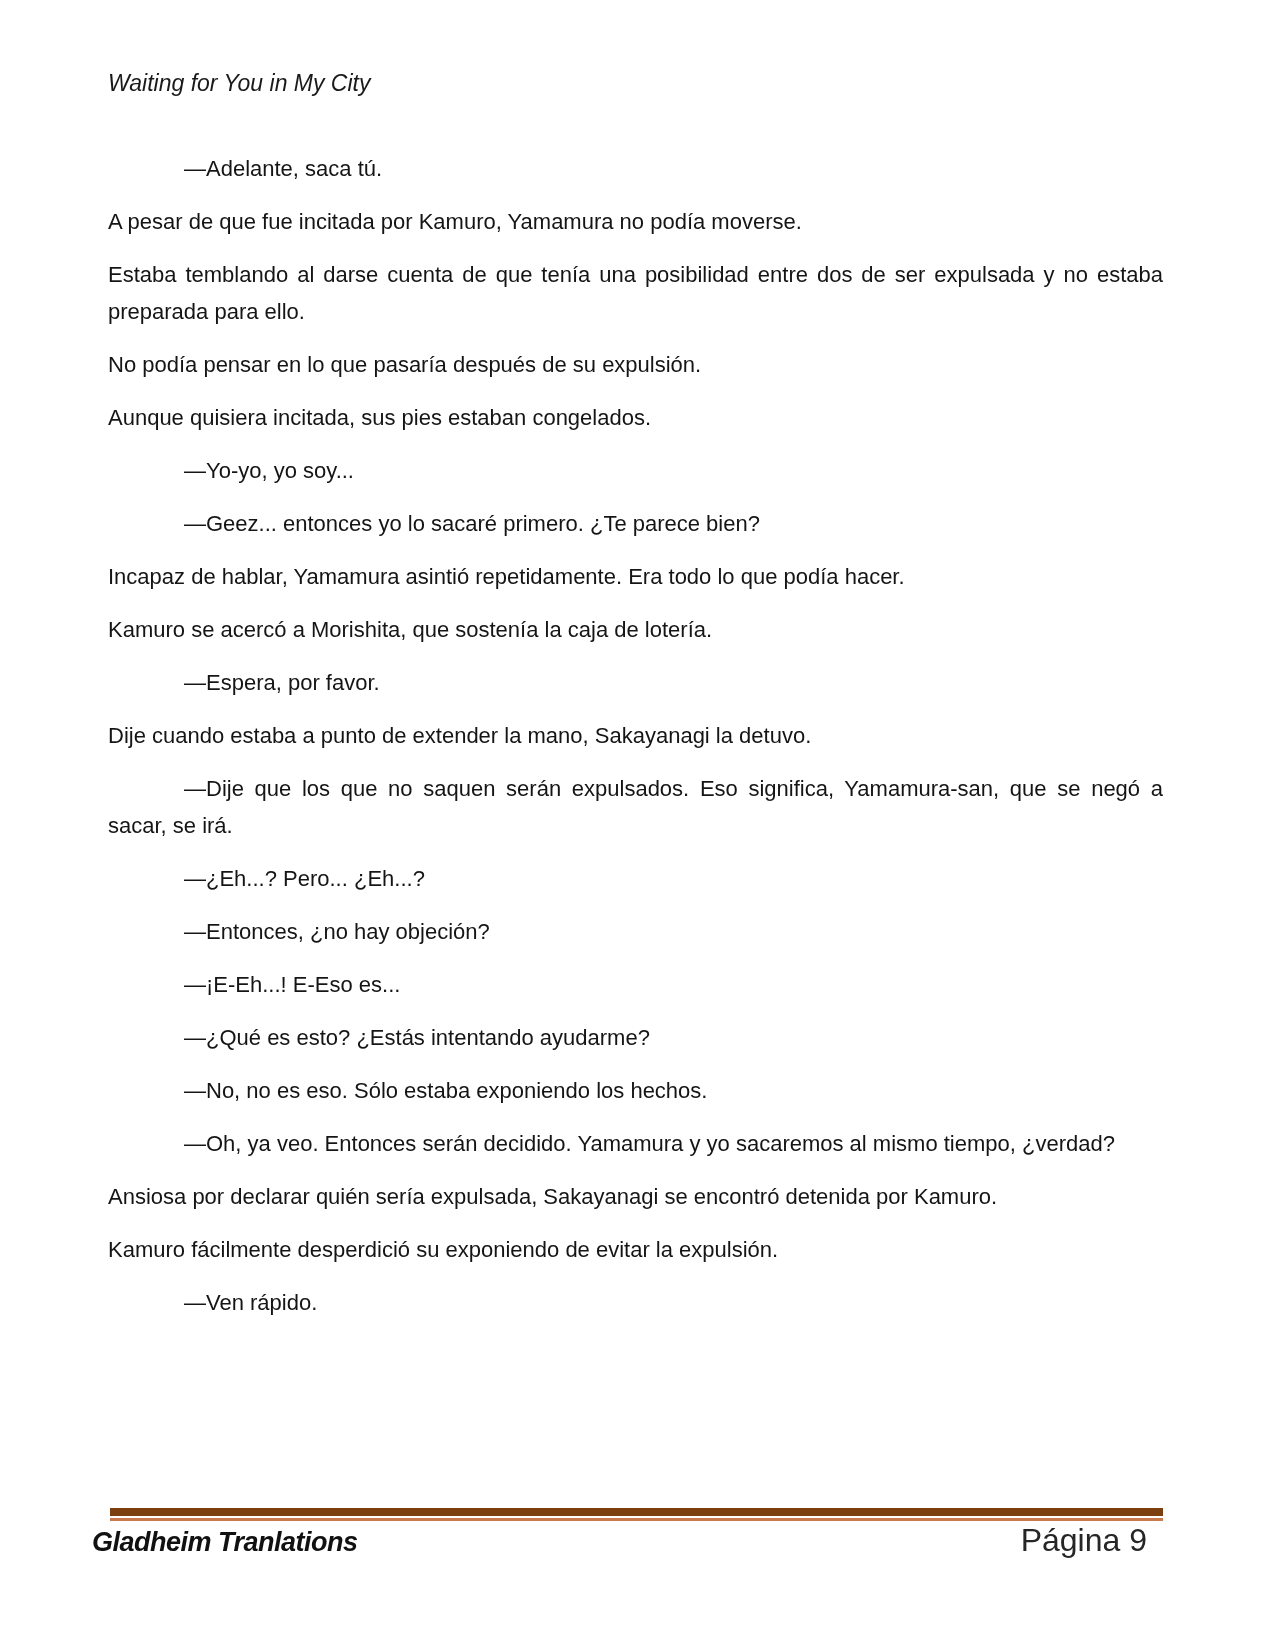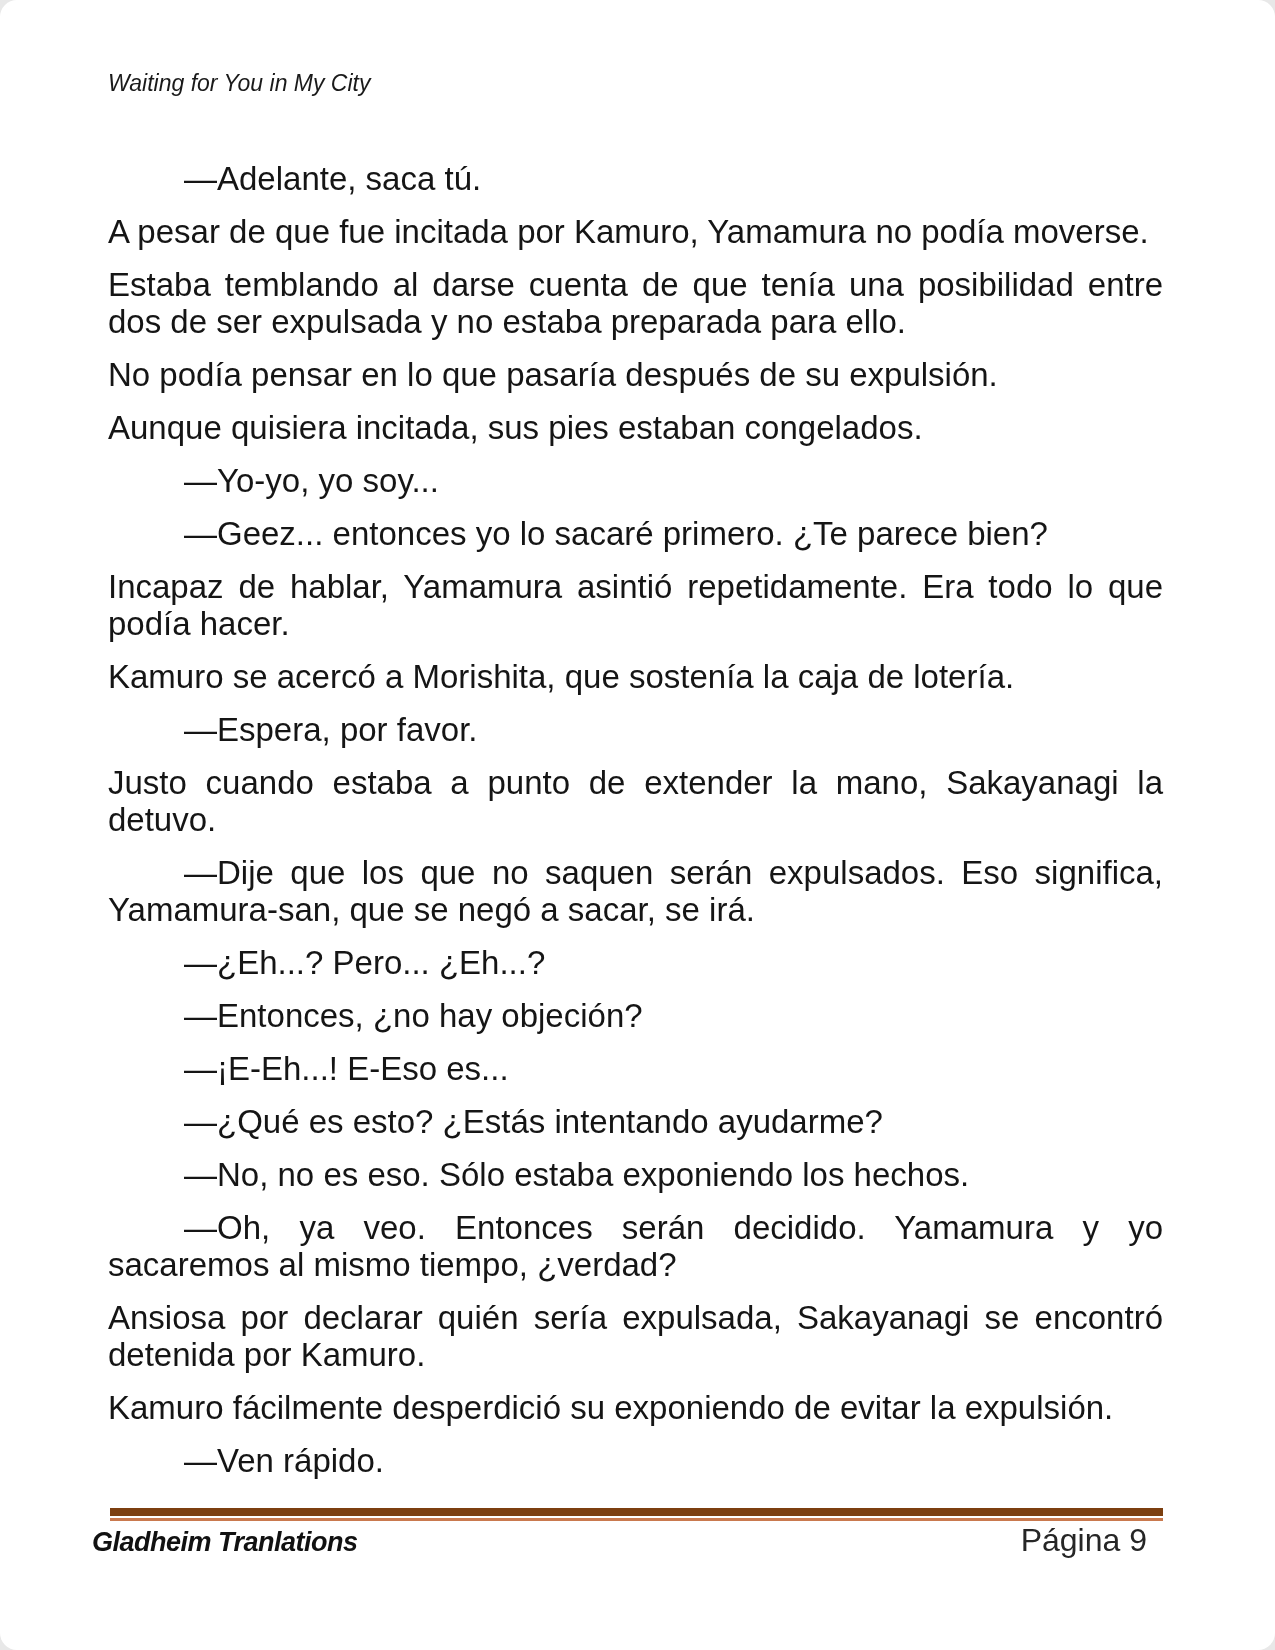--- a/index.html
+++ b/index.html
@@ -5,37 +5,36 @@
   html, body { margin: 0; padding: 0; background: #e8e8e8; }
   .page {
     position: relative;
     width: 1275px;
     height: 1650px;
     margin: 0 auto;
     background: #ffffff;
     font-family: "Liberation Sans", sans-serif;
     color: #151515;
     overflow: hidden;
-    border-radius: 17px;
   }
   .doc-header {
     position: absolute;
     left: 108px;
     top: 70px;
     font-size: 23px;
     font-style: italic;
     color: #1a1a1a;
     white-space: nowrap;
   }
   .content {
     position: absolute;
     left: 108px;
-    top: 160px;
+    top: 150px;
     width: 1055px;
-    font-size: 33px;
+    font-size: 22px;
     line-height: 37px;
     text-align: justify;
   }
   .content p {
     margin: 0 0 16px 0;
     padding: 0;
   }
   .content p.indent {
     text-indent: 76px;
   }
@@ -81,21 +80,21 @@
     <p class="indent">—Adelante, saca tú.</p>
     <p>A pesar de que fue incitada por Kamuro, Yamamura no podía moverse.</p>
     <p>Estaba temblando al darse cuenta de que tenía una posibilidad entre dos de ser expulsada y no estaba preparada para ello.</p>
     <p>No podía pensar en lo que pasaría después de su expulsión.</p>
     <p>Aunque quisiera incitada, sus pies estaban congelados.</p>
     <p class="indent">—Yo-yo, yo soy...</p>
     <p class="indent">—Geez... entonces yo lo sacaré primero. ¿Te parece bien?</p>
     <p>Incapaz de hablar, Yamamura asintió repetidamente. Era todo lo que podía hacer.</p>
     <p>Kamuro se acercó a Morishita, que sostenía la caja de lotería.</p>
     <p class="indent">—Espera, por favor.</p>
-    <p>Justo cuando estaba a punto de extender la mano, Sakayanagi la detuvo.</p>
+    <p>Dije cuando estaba a punto de extender la mano, Sakayanagi la detuvo.</p>
     <p class="indent">—Dije que los que no saquen serán expulsados. Eso significa, Yamamura-san, que se negó a sacar, se irá.</p>
     <p class="indent">—¿Eh...? Pero... ¿Eh...?</p>
     <p class="indent">—Entonces, ¿no hay objeción?</p>
     <p class="indent">—¡E-Eh...! E-Eso es...</p>
     <p class="indent">—¿Qué es esto? ¿Estás intentando ayudarme?</p>
     <p class="indent">—No, no es eso. Sólo estaba exponiendo los hechos.</p>
     <p class="indent">—Oh, ya veo. Entonces serán decidido. Yamamura y yo sacaremos al mismo tiempo, ¿verdad?</p>
     <p>Ansiosa por declarar quién sería expulsada, Sakayanagi se encontró detenida por Kamuro.</p>
     <p>Kamuro fácilmente desperdició su exponiendo de evitar la expulsión.</p>
     <p class="indent">—Ven rápido.</p>

